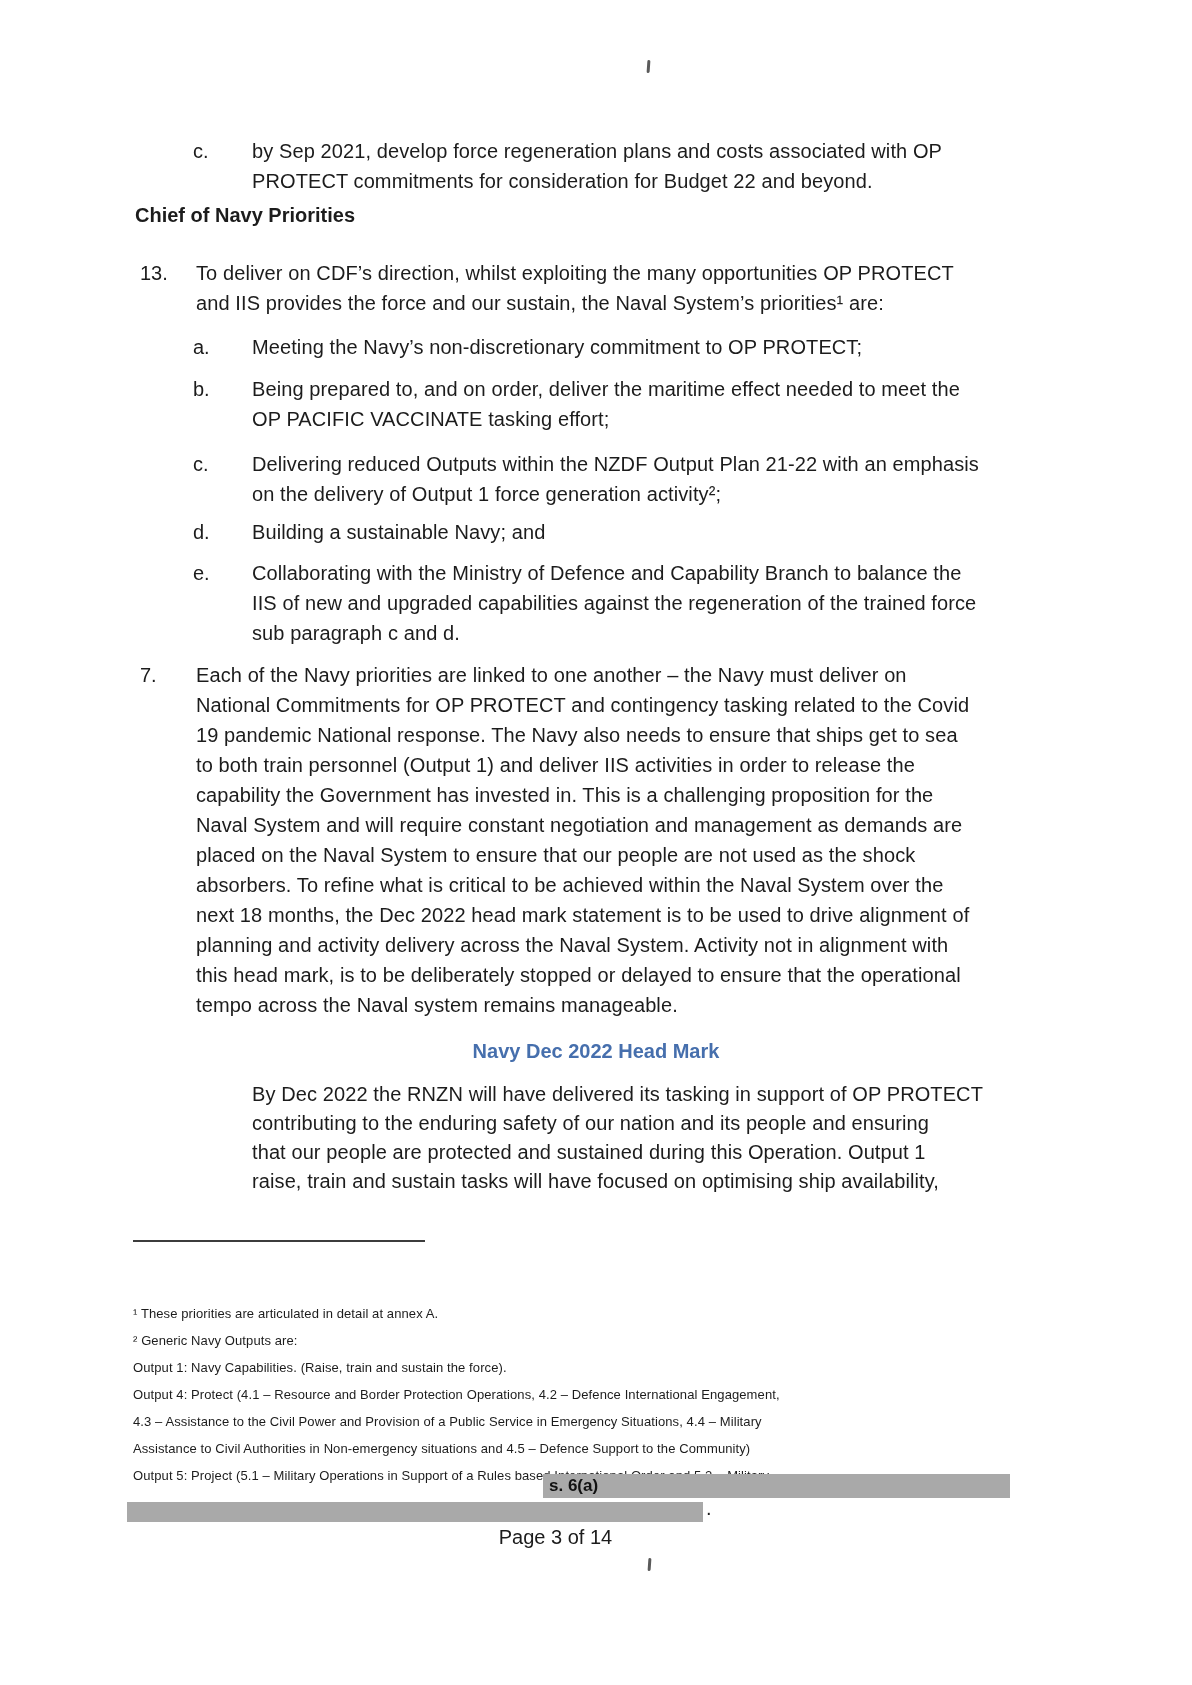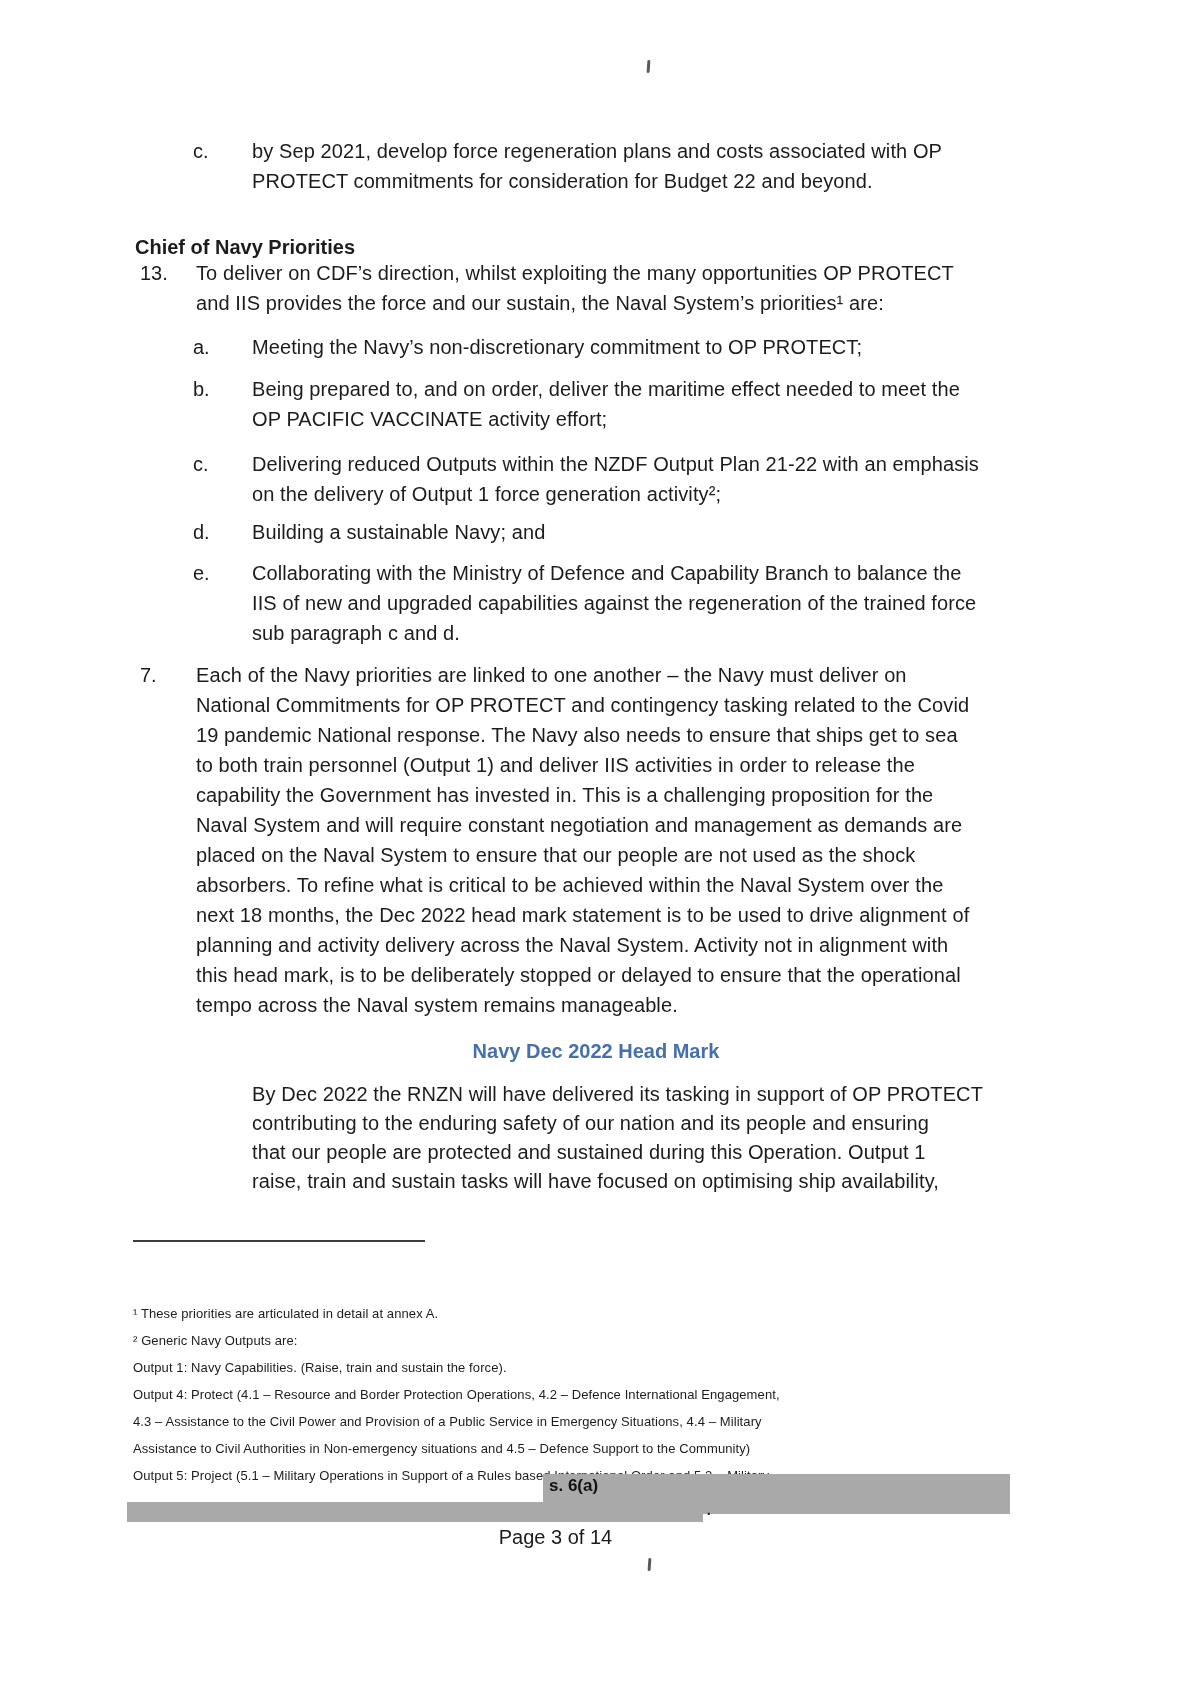--- a/index.html
+++ b/index.html
@@ -108,32 +108,32 @@
 <body>
 
 <div class="page">
 
   <span class="tick" style="left:647px;top:60px"></span>
 
   <span class="marker" style="left:193px;top:136px">c.</span>
   <div class="abs body-text" style="left:252px;top:136px">by Sep 2021, develop force regeneration plans and costs associated with OP
 PROTECT commitments for consideration for Budget 22 and beyond.</div>
 
-  <h2 class="section-heading" style="left:135px;top:232px">Chief of Navy Priorities</h2>
+  <h2 class="section-heading" style="left:135px;top:200px">Chief of Navy Priorities</h2>
 
   <span class="marker" style="left:140px;top:258px">13.</span>
   <div class="abs body-text" style="left:196px;top:258px">To deliver on CDF’s direction, whilst exploiting the many opportunities OP PROTECT
 and IIS provides the force and our sustain, the Naval System’s priorities¹ are:</div>
 
   <span class="marker" style="left:193px;top:332px">a.</span>
   <div class="abs body-text" style="left:252px;top:332px">Meeting the Navy’s non-discretionary commitment to OP PROTECT;</div>
 
   <span class="marker" style="left:193px;top:374px">b.</span>
   <div class="abs body-text" style="left:252px;top:374px">Being prepared to, and on order, deliver the maritime effect needed to meet the
-OP PACIFIC VACCINATE activity effort;</div>
+OP PACIFIC VACCINATE tasking effort;</div>
 
   <span class="marker" style="left:193px;top:449px">c.</span>
   <div class="abs body-text" style="left:252px;top:449px">Delivering reduced Outputs within the NZDF Output Plan 21-22 with an emphasis
 on the delivery of Output 1 force generation activity²;</div>
 
   <span class="marker" style="left:193px;top:517px">d.</span>
   <div class="abs body-text" style="left:252px;top:517px">Building a sustainable Navy; and</div>
 
   <span class="marker" style="left:193px;top:558px">e.</span>
   <div class="abs body-text" style="left:252px;top:558px">Collaborating with the Ministry of Defence and Capability Branch to balance the
@@ -165,21 +165,21 @@
 
   <div class="abs footnotes" style="left:133px;top:1300px">¹ These priorities are articulated in detail at annex A.
 ² Generic Navy Outputs are:
 Output 1:  Navy Capabilities. (Raise, train and sustain the force).
 Output 4:  Protect (4.1 – Resource and Border Protection Operations, 4.2 – Defence International Engagement,
 4.3 – Assistance to the Civil Power and Provision of a Public Service in Emergency Situations, 4.4 – Military
 Assistance to Civil Authorities in Non-emergency situations and 4.5 – Defence Support to the Community)
 Output 5: Project (5.1 – Military Operations in Support of a Rules based International Order and 5.2 – Military</div>
 
 
-  <div class="redaction" style="left:543px;top:1474px;width:467px;height:40px">
+  <div class="redaction" style="left:543px;top:1474px;width:467px;height:24px">
     <span class="redaction-label">s. 6(a)</span>
   </div>
 
   <div class="redaction" style="left:127px;top:1502px;width:576px;height:20px"></div>
   <span class="after-period" style="left:706px;top:1498px">.</span>
 
   <div class="footer-text" style="top:1524px">Page 3 of 14</div>
 
   <span class="tick" style="left:648px;top:1558px"></span>
 

